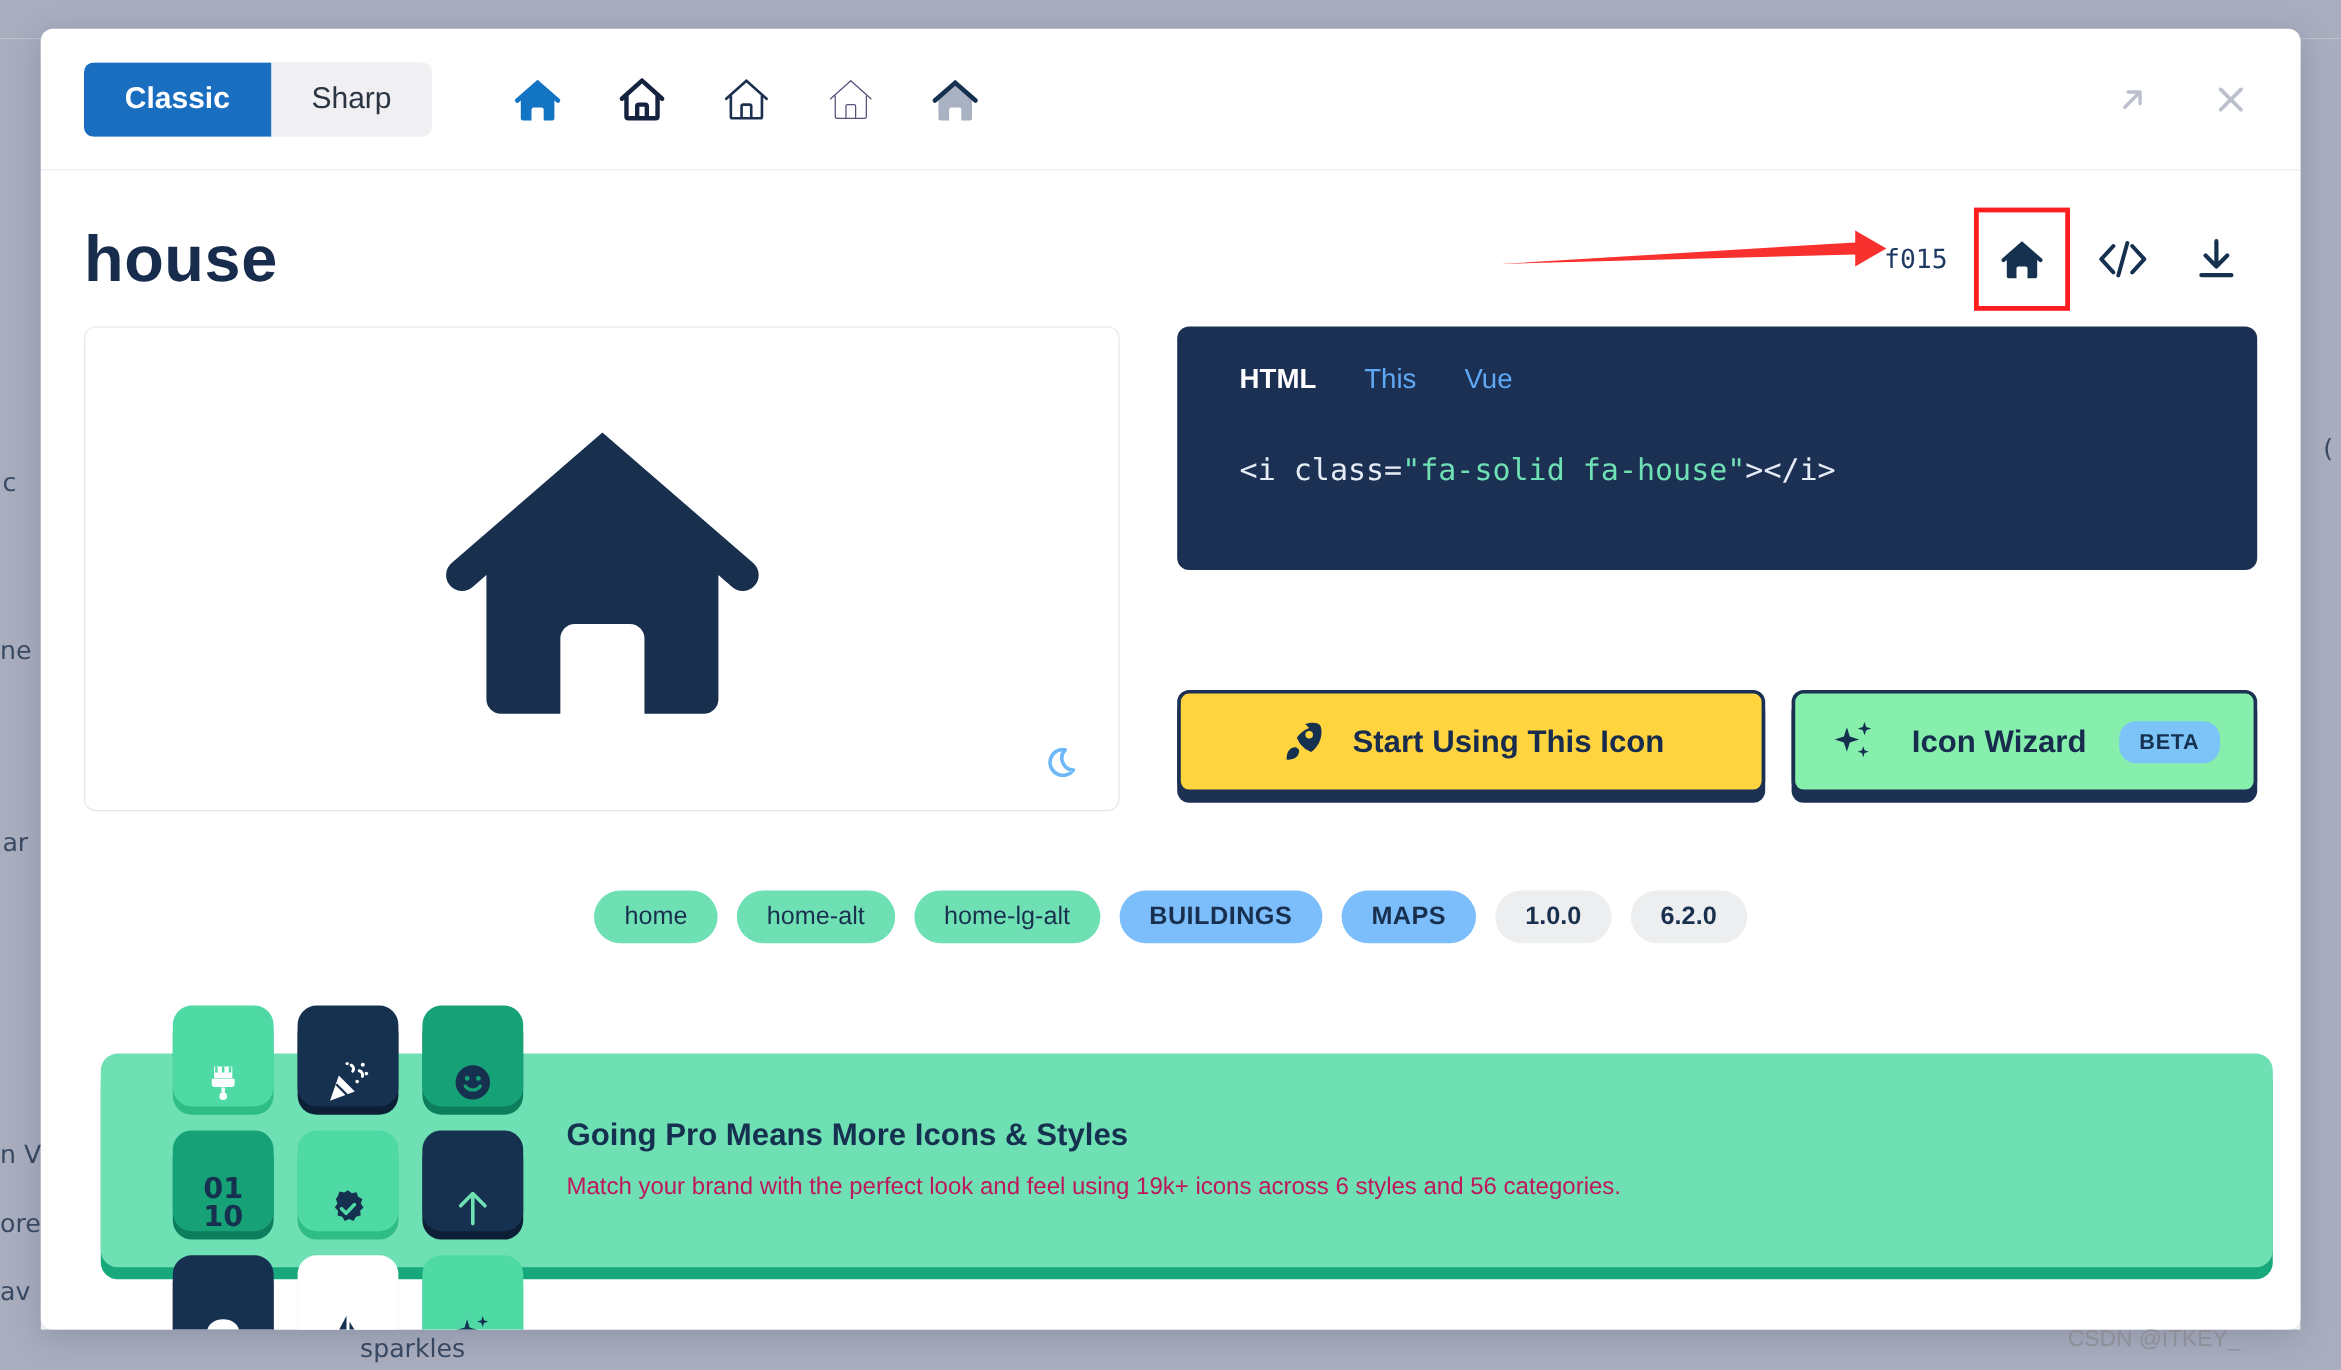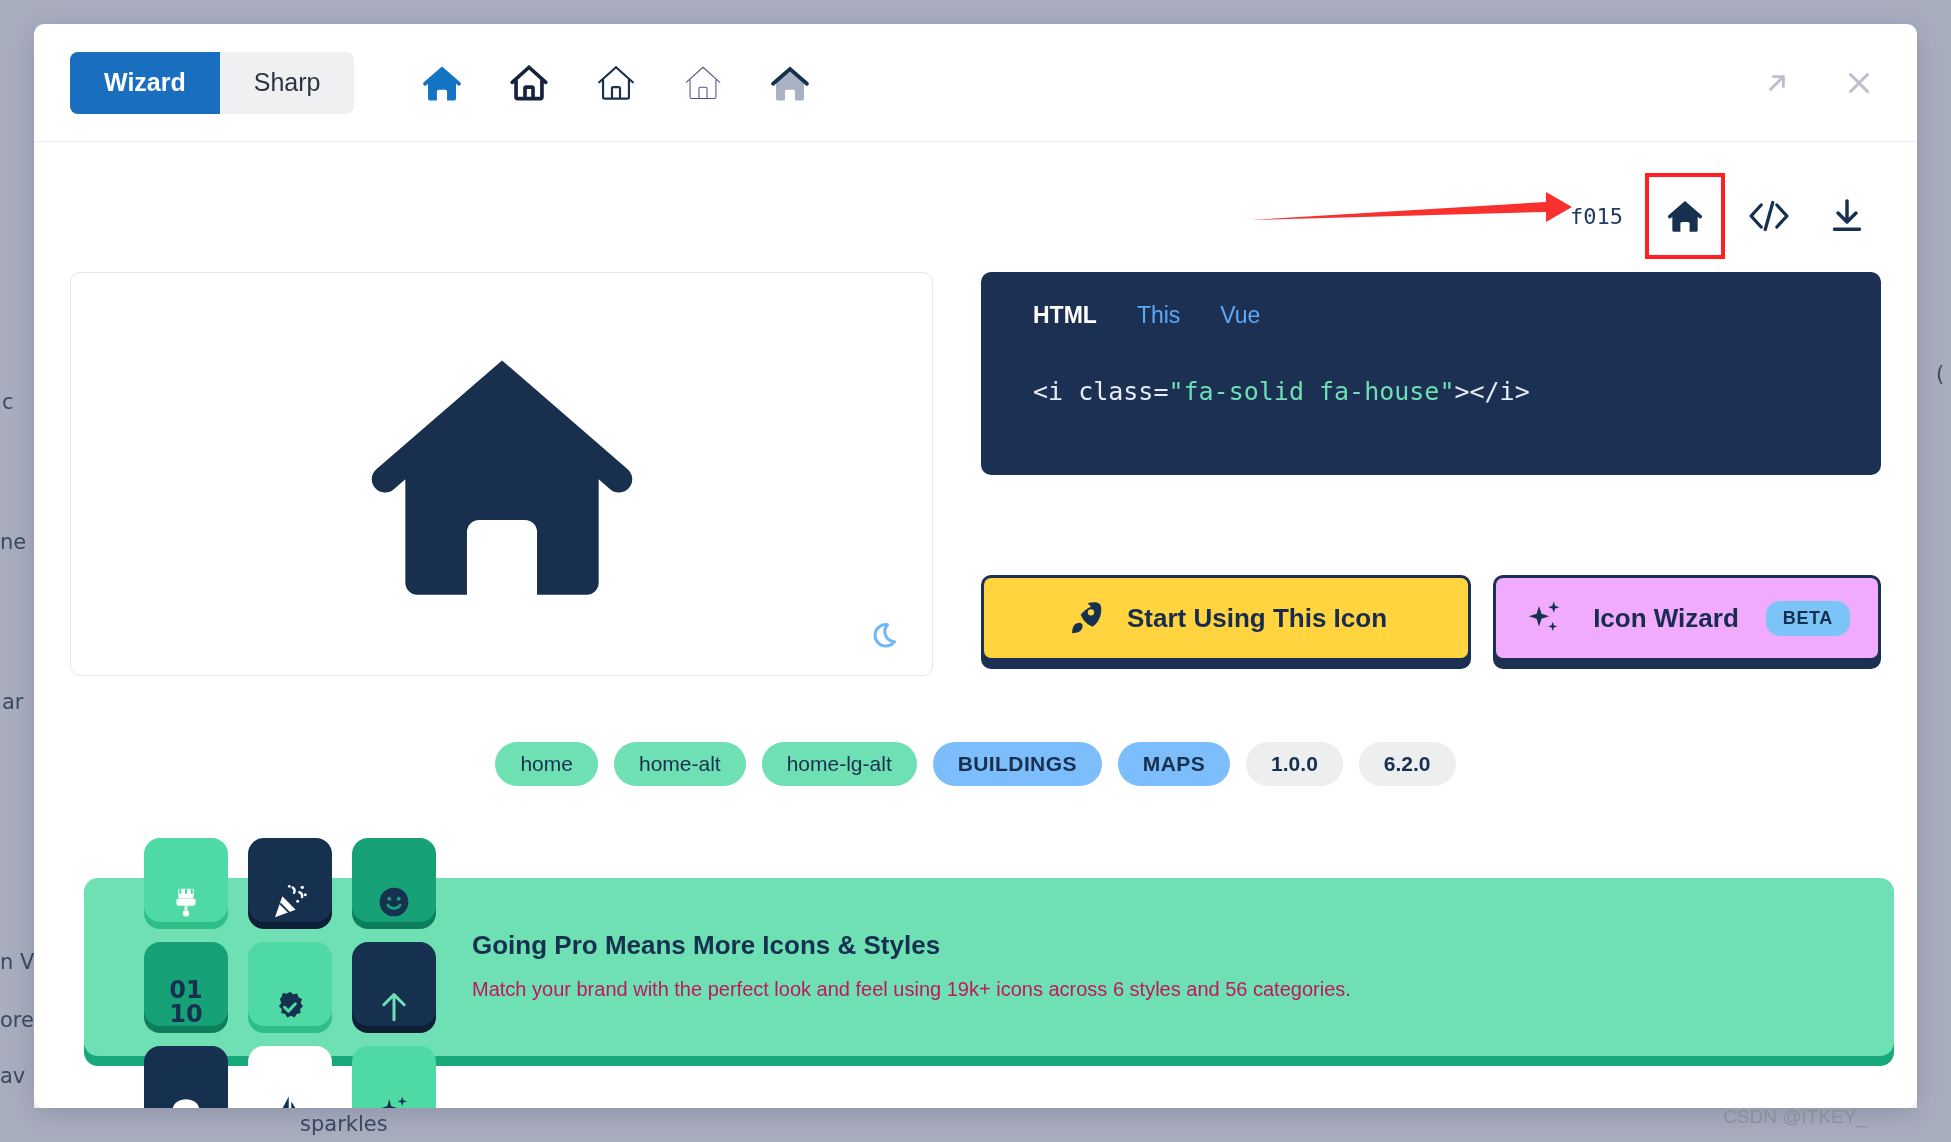--- a/index.html
+++ b/index.html
@@ -184,21 +184,21 @@
     display: flex; align-items: center; justify-content: center;
     gap: 22px;
     cursor: pointer;
     font-size: 26px;
     font-weight: bold;
     color: #182c4e;
     border: 3px solid #1b3052;
     box-shadow: 0 8px 0 #1b3052;
   }
   .cta-primary { width: 490px; background: #ffd43f; }
-  .cta-secondary { width: 388px; background: #f0abfc; gap: 27px; }
+  .cta-secondary { width: 388px; background: #86efac; gap: 27px; }
   .beta-badge {
     background: #7cc4f8;
     color: #16304f;
     border-radius: 14px;
     padding: 7px 17px;
     font-size: 18px;
     font-weight: bold;
     letter-spacing: .6px;
   }
 
@@ -295,21 +295,21 @@
   <div class="bg-text" style="left:0px;  top:1064px;">av</div>
   <div class="bg-text" style="left:300px;top:1112px;">sparkles</div>
   <div class="bg-text" style="left:1936px;top:362px;">(</div>
 </div>
 
 <div id="modal">
 
   <div class="modal-header">
 
     <div class="style-toggle">
-      <button class="style-btn active">Wizard</button>
+      <button class="style-btn active">Classic</button>
       <button class="style-btn">Sharp</button>
     </div>
 
     <div class="variants">
       <button class="variant-btn">
         <svg width="46" height="42" viewBox="0 0 24 24">
           <path d="M12 2.6 1.6 11.6a1.1 1.1 0 0 0 1.45 1.66l.95-.83V21a1 1 0 0 0 1 1h4.1v-5.2a1 1 0 0 1 1-1h3.8a1 1 0 0 1 1 1V22H19a1 1 0 0 0 1-1v-8.57l.95.83a1.1 1.1 0 0 0 1.45-1.66Z" fill="#1474c4"></path>
         </svg>
       </button>
       <button class="variant-btn">
@@ -345,20 +345,21 @@
         <svg width="34" height="34" viewBox="0 0 24 24">
           <path d="M6 6 18 18M18 6 6 18" fill="none" stroke="#bcc0cc" stroke-width="2.2" stroke-linecap="round"></path>
         </svg>
       </button>
     </div>
   </div>
 
   <div class="modal-body">
 
     <div class="title-row">
+      <div class="icon-title">house</div>
 
       <div class="title-actions">
         <span class="unicode-code">f015</span>
 
         <button class="action-icon highlighted">
           <svg width="42" height="38" viewBox="0 0 24 24">
             <path d="M12 2.6 1.6 11.6a1.1 1.1 0 0 0 1.45 1.66l.95-.83V21a1 1 0 0 0 1 1h4.1v-5.2a1 1 0 0 1 1-1h3.8a1 1 0 0 1 1 1V22H19a1 1 0 0 0 1-1v-8.57l.95.83a1.1 1.1 0 0 0 1.45-1.66Z" fill="#16304f"></path>
           </svg>
         </button>
 

